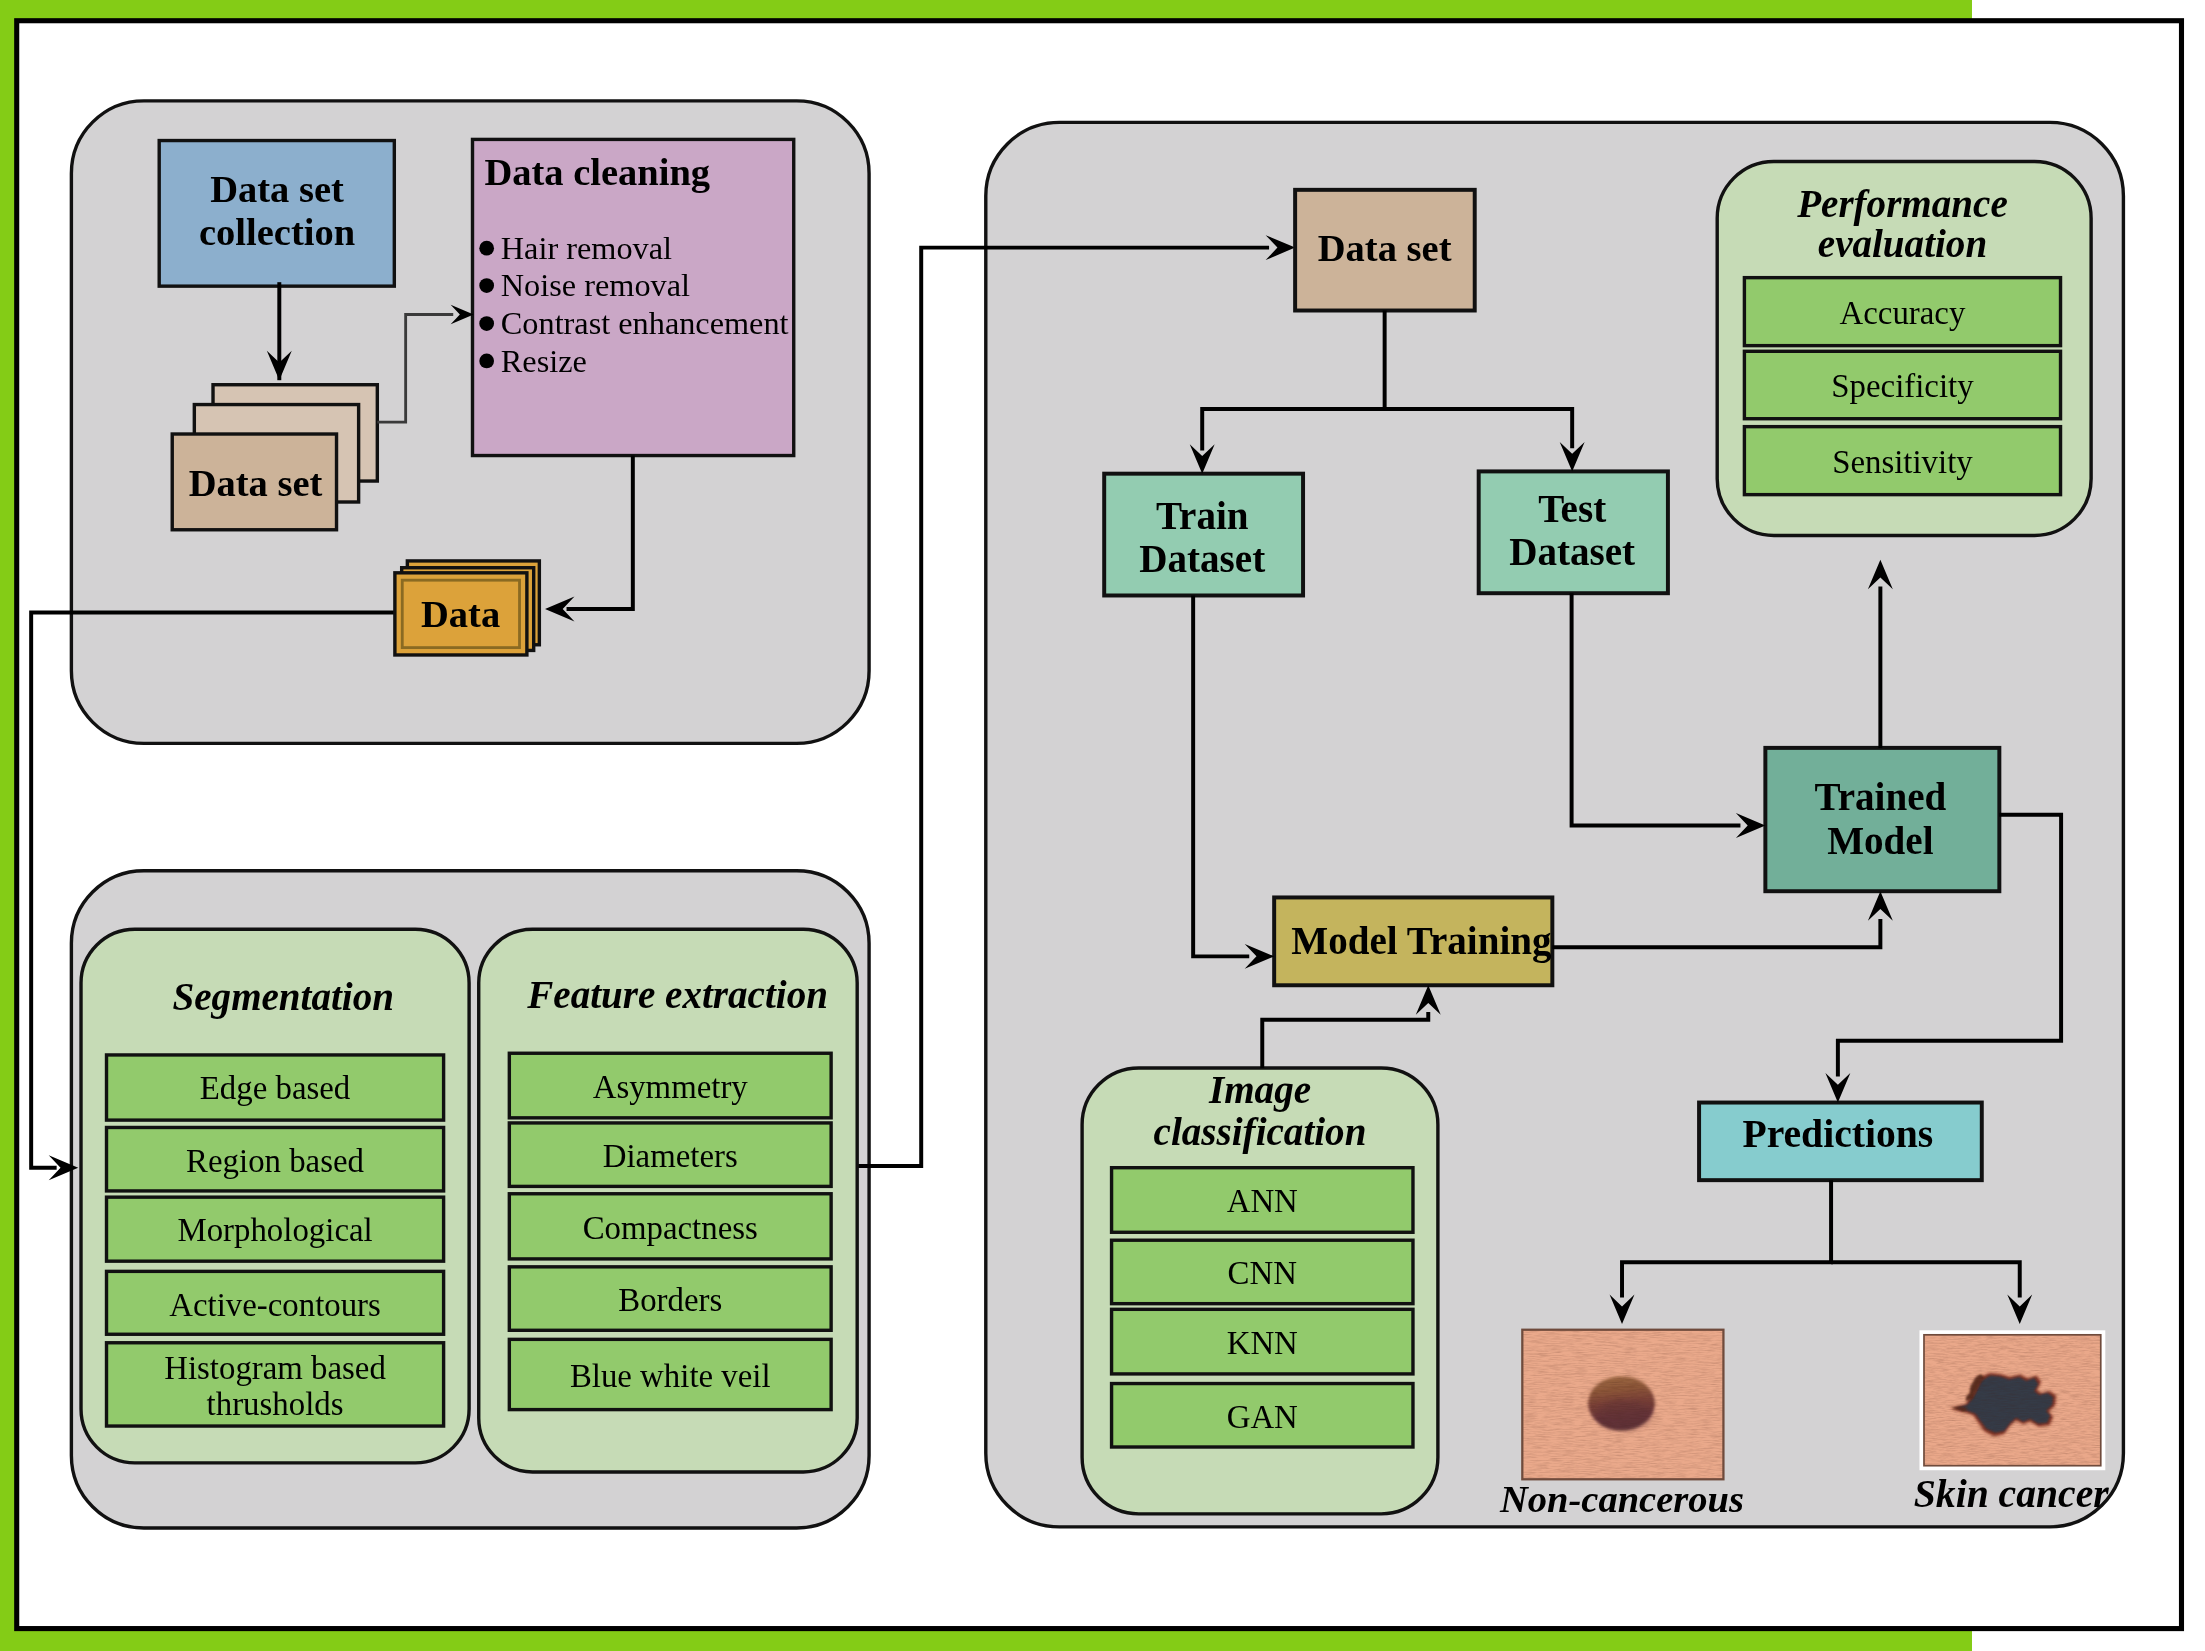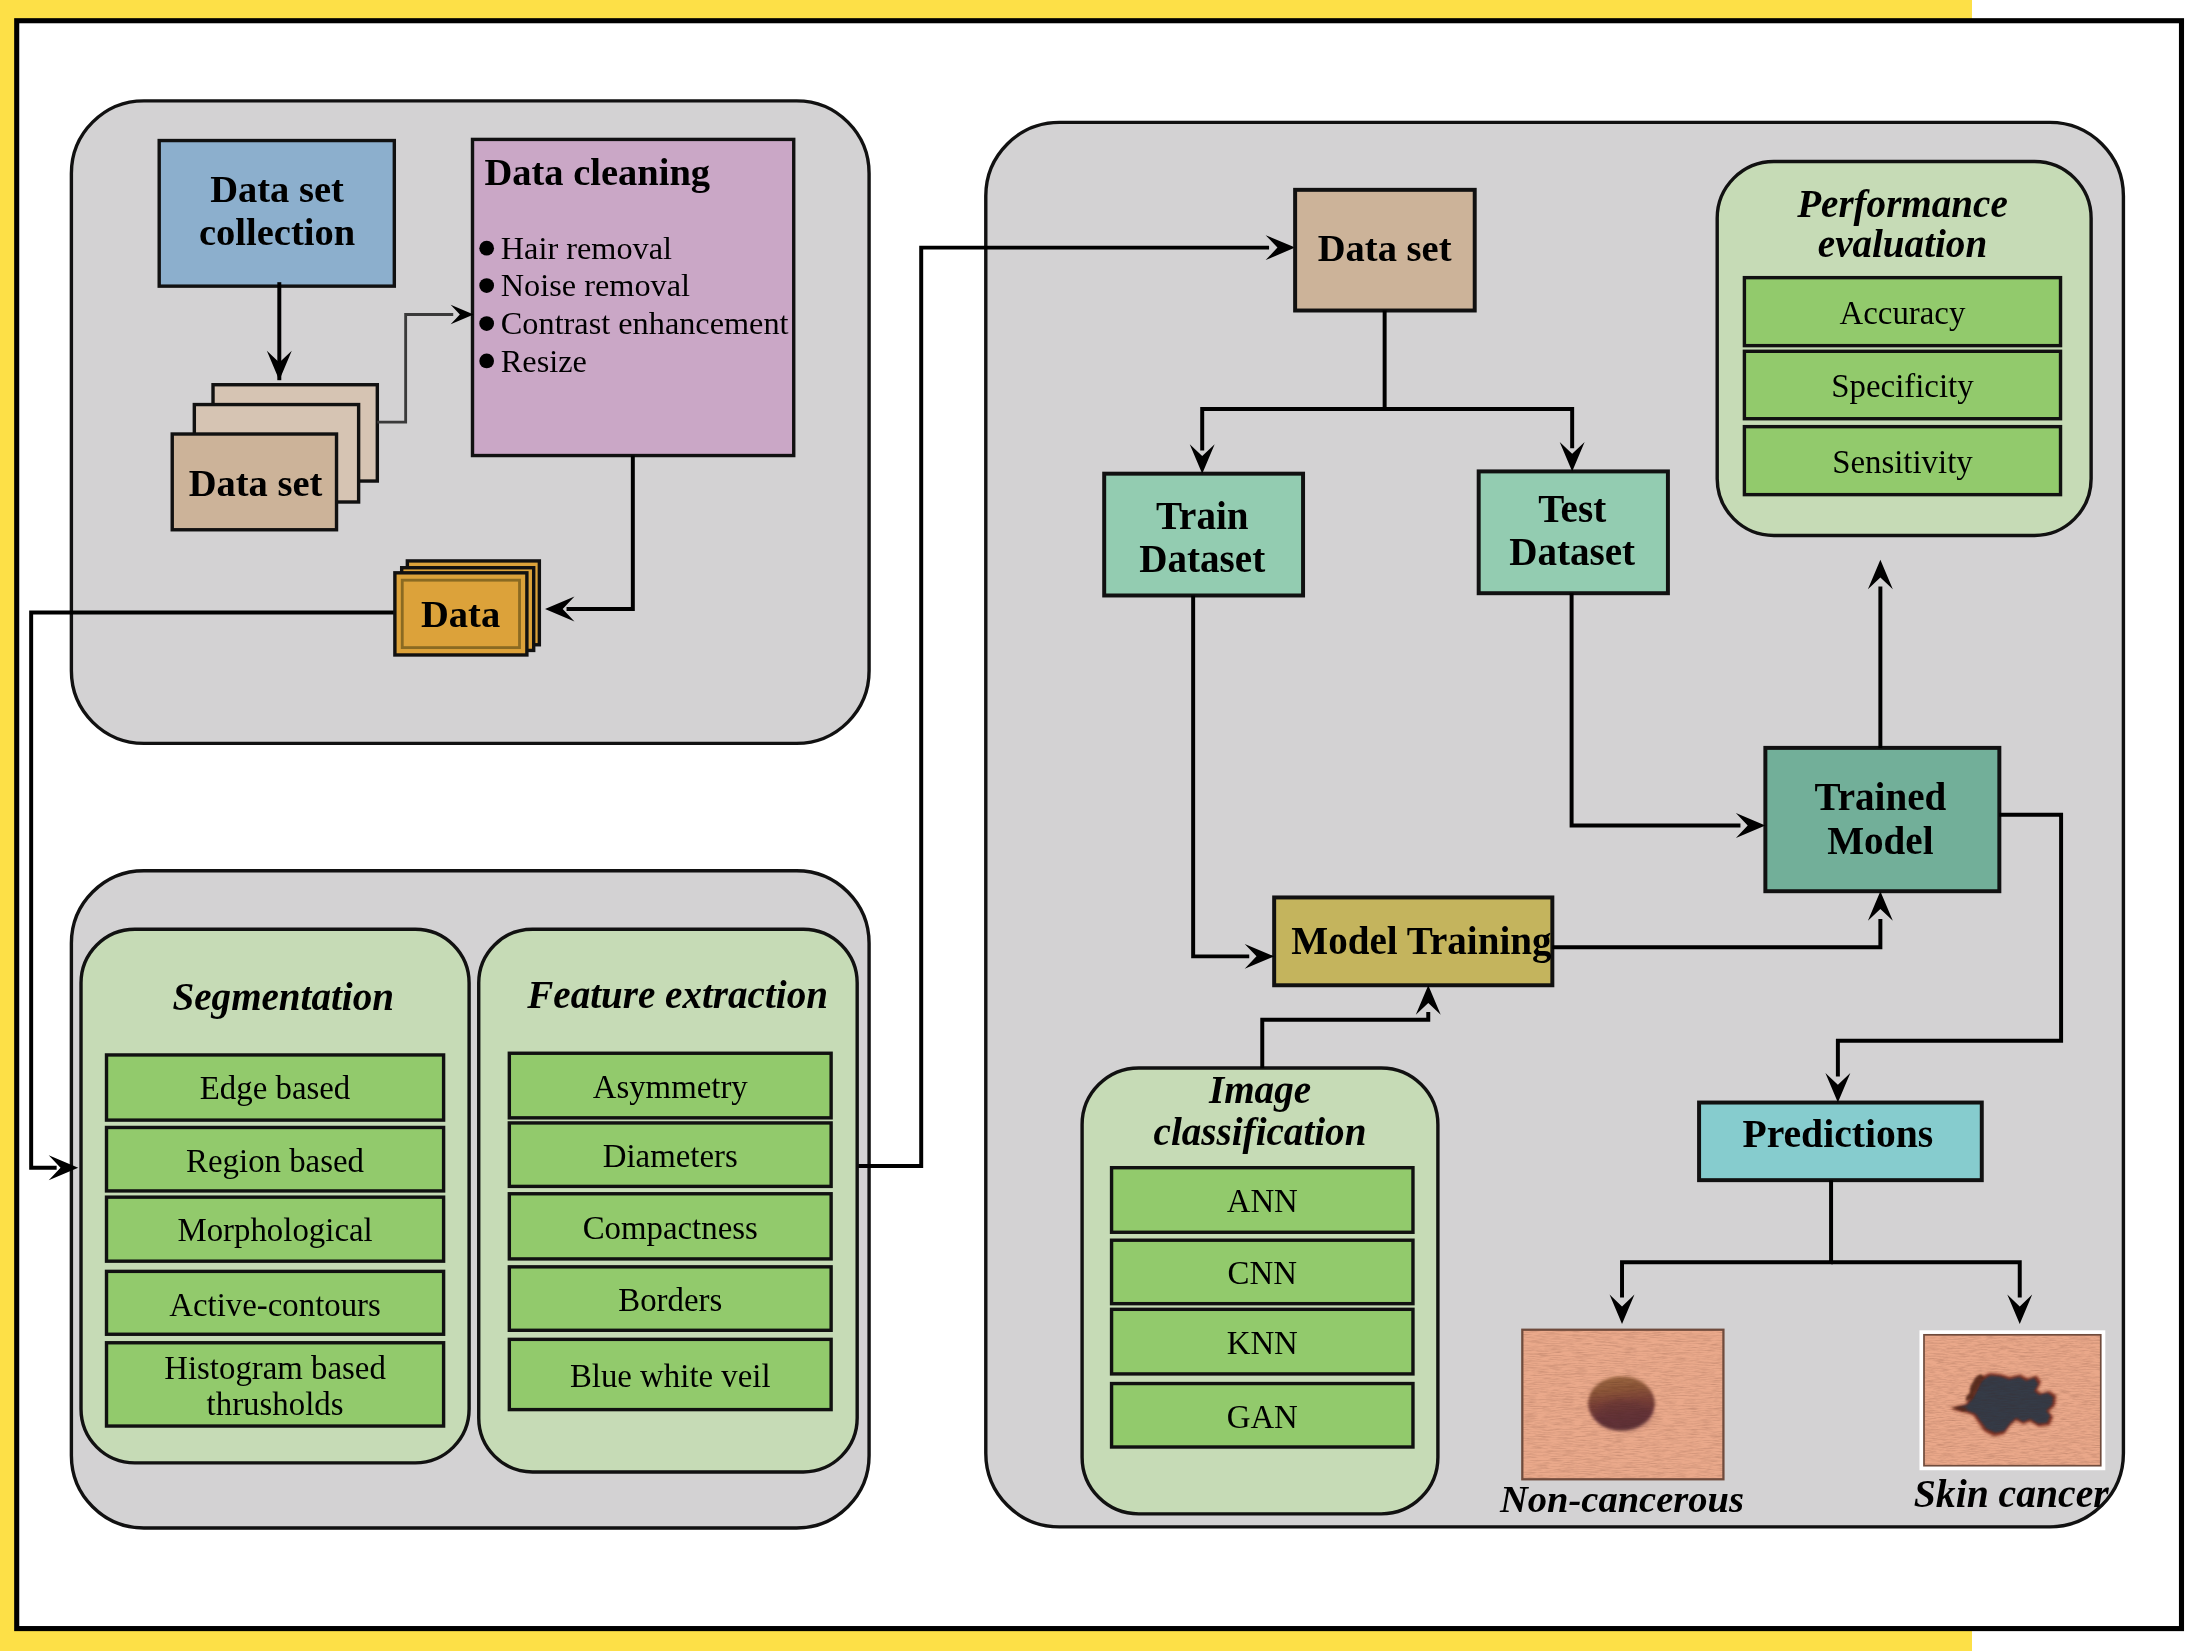--- a/index.html
+++ b/index.html
@@ -1,18 +1,18 @@
 <!DOCTYPE html>
 <html style="font-size:9px"><head>
 <meta charset="utf-8">
 <title>Skin cancer detection workflow</title>
 <style>
   html,body{margin:0;padding:0;background:#ffffff;}
   body{width:2205px;height:1651px;overflow:hidden;font-family:"Liberation Serif",serif;}
-  #stage{position:relative;width:1972px;height:1651px;background:#fde047;}
+  #stage{position:relative;width:1972px;height:1651px;background:#84cc16;}
   svg{display:block;}
   svg text{font-family:"Liberation Serif",serif;fill:#000;}
 </style>
 </head>
 <body>
 
 <div id="stage">
 <svg width="2205" height="1651" viewBox="0 0 3892 2914" xmlns="http://www.w3.org/2000/svg">
       <defs>
 <filter id="skinNoise" x="-2%" y="-2%" width="104%" height="104%" color-interpolation-filters="sRGB">

